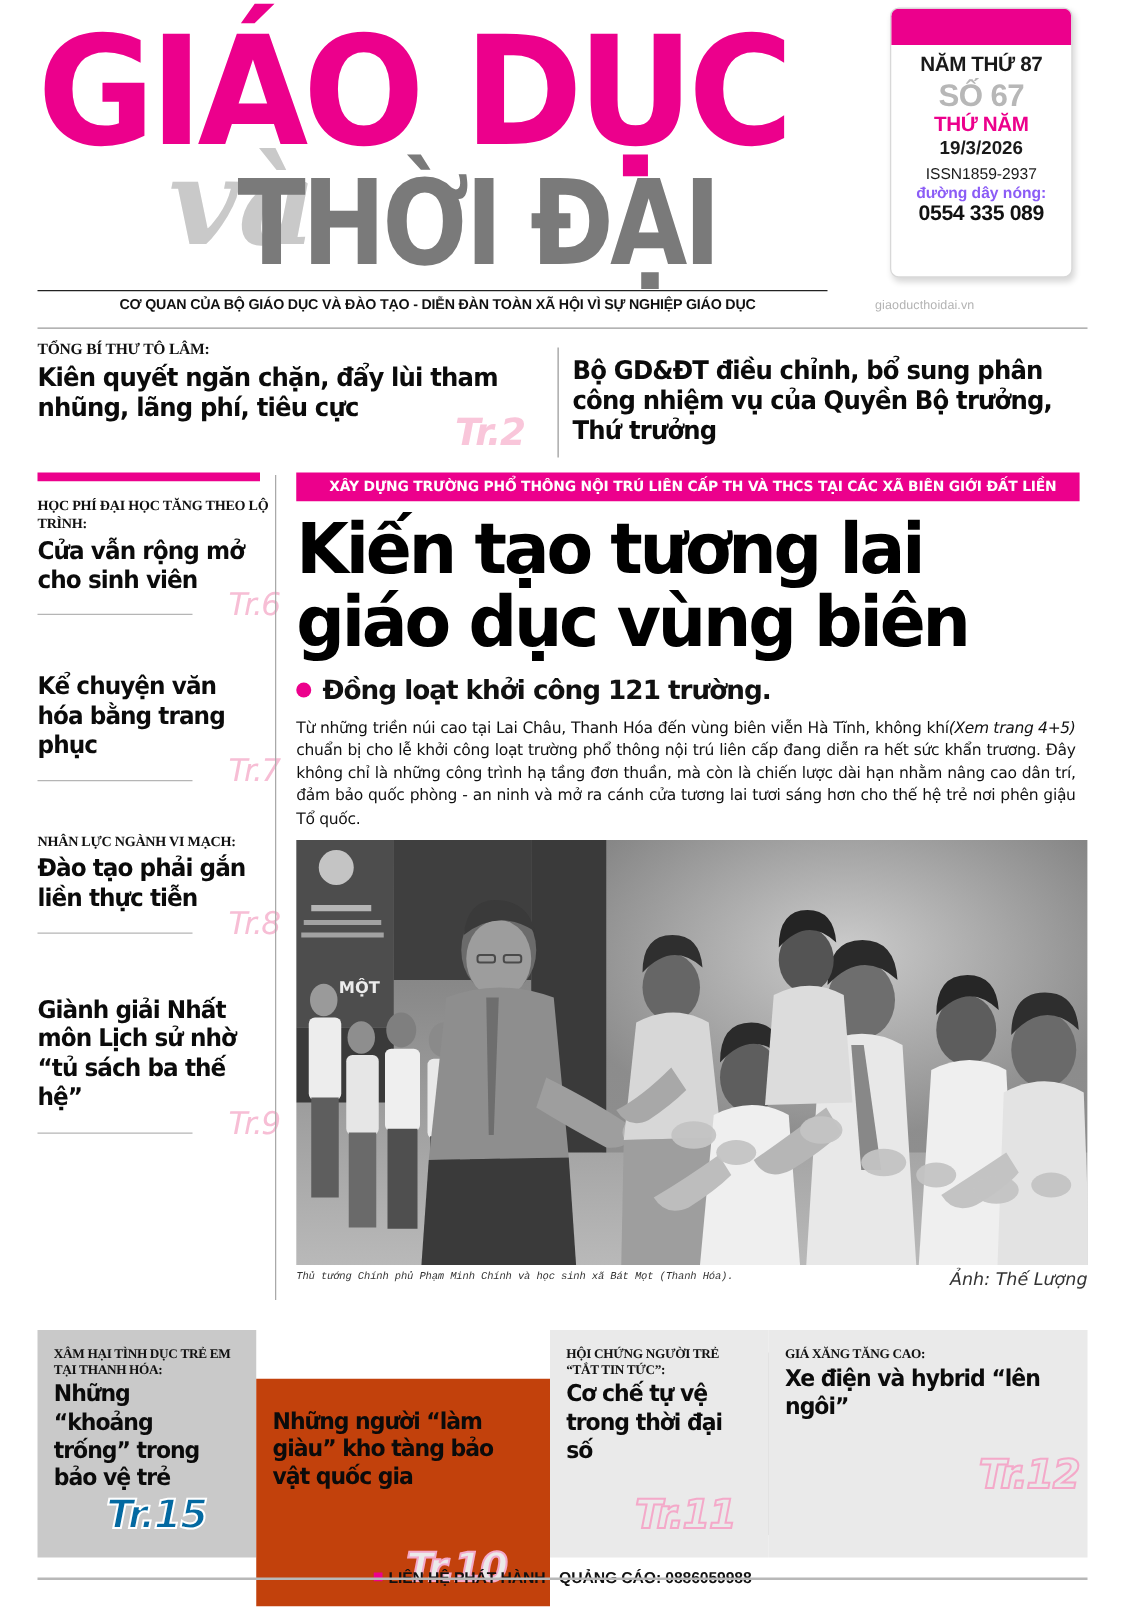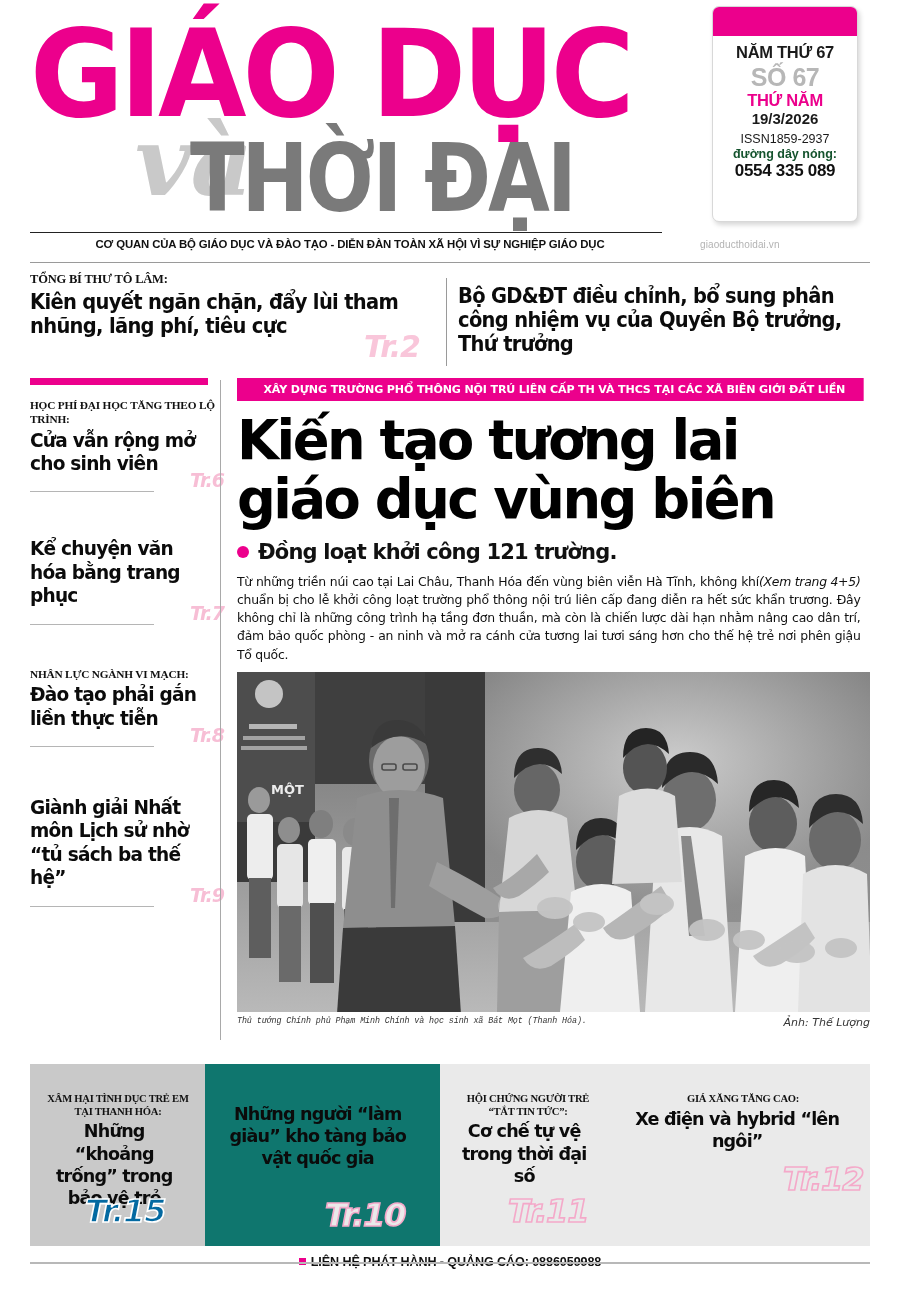--- a/index.html
+++ b/index.html
@@ -70,21 +70,21 @@
     border-radius: 7px;
     box-shadow: 2px 3px 5px rgba(0,0,0,.16);
     overflow: hidden; text-align: center;
   }
   .infobox-bar { height: 29px; background: #EC008C; }
   .ib-year { margin-top: 7px; font-weight: bold; font-size: 16.5px; color:#1a1a1a; letter-spacing:-.3px;}
   .ib-num  { margin-top: 1px; font-weight: bold; font-size: 25px; color:#b7b7b7; letter-spacing:-.5px;}
   .ib-day  { margin-top: -1px; font-weight: bold; font-size: 16.5px; color:#EC008C; letter-spacing:-.3px;}
   .ib-date { margin-top: 0px; font-weight: bold; font-size: 15px; color:#1a1a1a;}
   .ib-issn { margin-top: 5px; font-size: 12.5px; color:#1a1a1a;}
-  .ib-hot  { margin-top: 1px; font-weight: bold; font-size: 12.5px; color:#14532d;}
+  .ib-hot  { margin-top: 1px; font-weight: bold; font-size: 12.5px; color:#8b5cf6;}
   .ib-phone{ margin-top: 0px; font-weight: bold; font-size: 17px; color:#111; letter-spacing:-.3px;}
 
   
   .band-rule-top { position:absolute; left:30px; top:262px; width:840px; border-top:1px solid #9a9a9a; }
   .topband { position: absolute; left:30px; top:272px; width:840px; height:102px; }
   .topband .col { position:absolute; top:0; height:100px; }
   .topband .c1 { left:0; width:405px; }
   .topband .c2 { left:428px; width:412px; }
   .tb-divider { position:absolute; left:416px; top:6px; height:88px; border-left:1px solid #9a9a9a; }
   .kicker {
@@ -120,22 +120,22 @@
   .lb-title {
     font-family:"DejaVu Sans", sans-serif; font-weight:bold;
     font-size:19.5px; line-height:1.2; color:#0b0b0b;
     letter-spacing:-.8px; margin-top:2px;
     transform: scaleX(.95); transform-origin:left top;
   }
   .lb-foot { position:relative; height:30px; }
   .lb-rule { position:absolute; left:0; top:16px; width:124px; border-top:1px solid #b5b5b5; }
   .lb-tr {
     position:absolute; right:-4px; top:-6px;
-    font-family:"DejaVu Sans", sans-serif; font-weight:bold; font-style:italic;
-    font-size:19px; color:#f7bed5; letter-spacing:-1px;
+    font-family:"DejaVu Sans", sans-serif; font-weight:normal; font-style:italic;
+    font-size:25px; color:#f7bed5; letter-spacing:-1px;
   }
 
   
   .maincol { position:absolute; left:237px; top:0; width:633px; }
   .eyebrow {
     background:#EC008C; color:#fff;
     font-family:"DejaVu Sans", sans-serif; font-weight:bold;
     font-size:11.2px; letter-spacing:-.15px;
     padding:5px 6px 5px 14px; text-align:center;
     transform: scaleX(.99); transform-origin:left center;
@@ -169,28 +169,28 @@
   .photo svg { display:block; width:100%; height:100%; }
   .capline { position:relative; margin-top:4px; height:14px; }
   .cap {
     position:absolute; left:0; top:0;
     font-family:Liberation Mono, monospace; font-style:italic;
     font-size:8.4px; color:#333; letter-spacing:-.1px;
   }
   .credit {
     position:absolute; right:0; top:0;
     font-family:"DejaVu Sans", sans-serif; font-style:italic;
-    font-size:11px; color:#333;
+    font-size:14px; color:#333;
   }
 
   
   .bottom { position:absolute; left:30px; top:1064px; width:840px; height:182px; }
-  .bcell { position:absolute; top:0; height:182px; padding:29px 12px 0 13px;text-align:center; }
+  .bcell { position:absolute; top:0; height:182px; padding:14px 12px 0 13px; }
   .b1 { left:0;   width:175px; background:#c9c9c9; }
-  .b2 { left:175px; width:235px; background:#0f766e; }
+  .b2 { left:175px; width:235px; background:#c2410c;margin-top:39px; }
   .b3 { left:410px; width:175px; background:#eaeaea; }
   .b4 { left:585px; width:255px; background:#eaeaea; }
   .b-sep { position:absolute; top:18px; height:146px; border-left:1px solid #b0b0b0; }
   .b-kicker {
     font-family:"Liberation Serif", serif; font-weight:bold;
     font-size:10.6px; line-height:1.2; color:#111;
     letter-spacing:-.25px; text-transform:uppercase;
   }
   .b-title {
     font-family:"DejaVu Sans", sans-serif; font-weight:bold;
@@ -229,21 +229,21 @@
       <div class="logo-va">và</div>
       <div class="logo-thoidai">THỜI ĐẠI</div>
     </div>
 
     <div class="tagline-rule"></div>
     <div class="tagline">CƠ QUAN CỦA BỘ GIÁO DỤC VÀ ĐÀO TẠO - DIỄN ĐÀN TOÀN XÃ HỘI VÌ SỰ NGHIỆP GIÁO DỤC</div>
     <div class="site-url">giaoducthoidai.vn</div>
 
     <div class="infobox">
       <div class="infobox-bar"></div>
-      <div class="ib-year">NĂM THỨ 67</div>
+      <div class="ib-year">NĂM THỨ 87</div>
       <div class="ib-num">SỐ 67</div>
       <div class="ib-day">THỨ NĂM</div>
       <div class="ib-date">19/3/2026</div>
       <div class="ib-issn">ISSN1859-2937</div>
       <div class="ib-hot">đường dây nóng:</div>
       <div class="ib-phone">0554 335 089</div>
     </div>
   </div>
 
   <div class="band-rule-top"></div>

